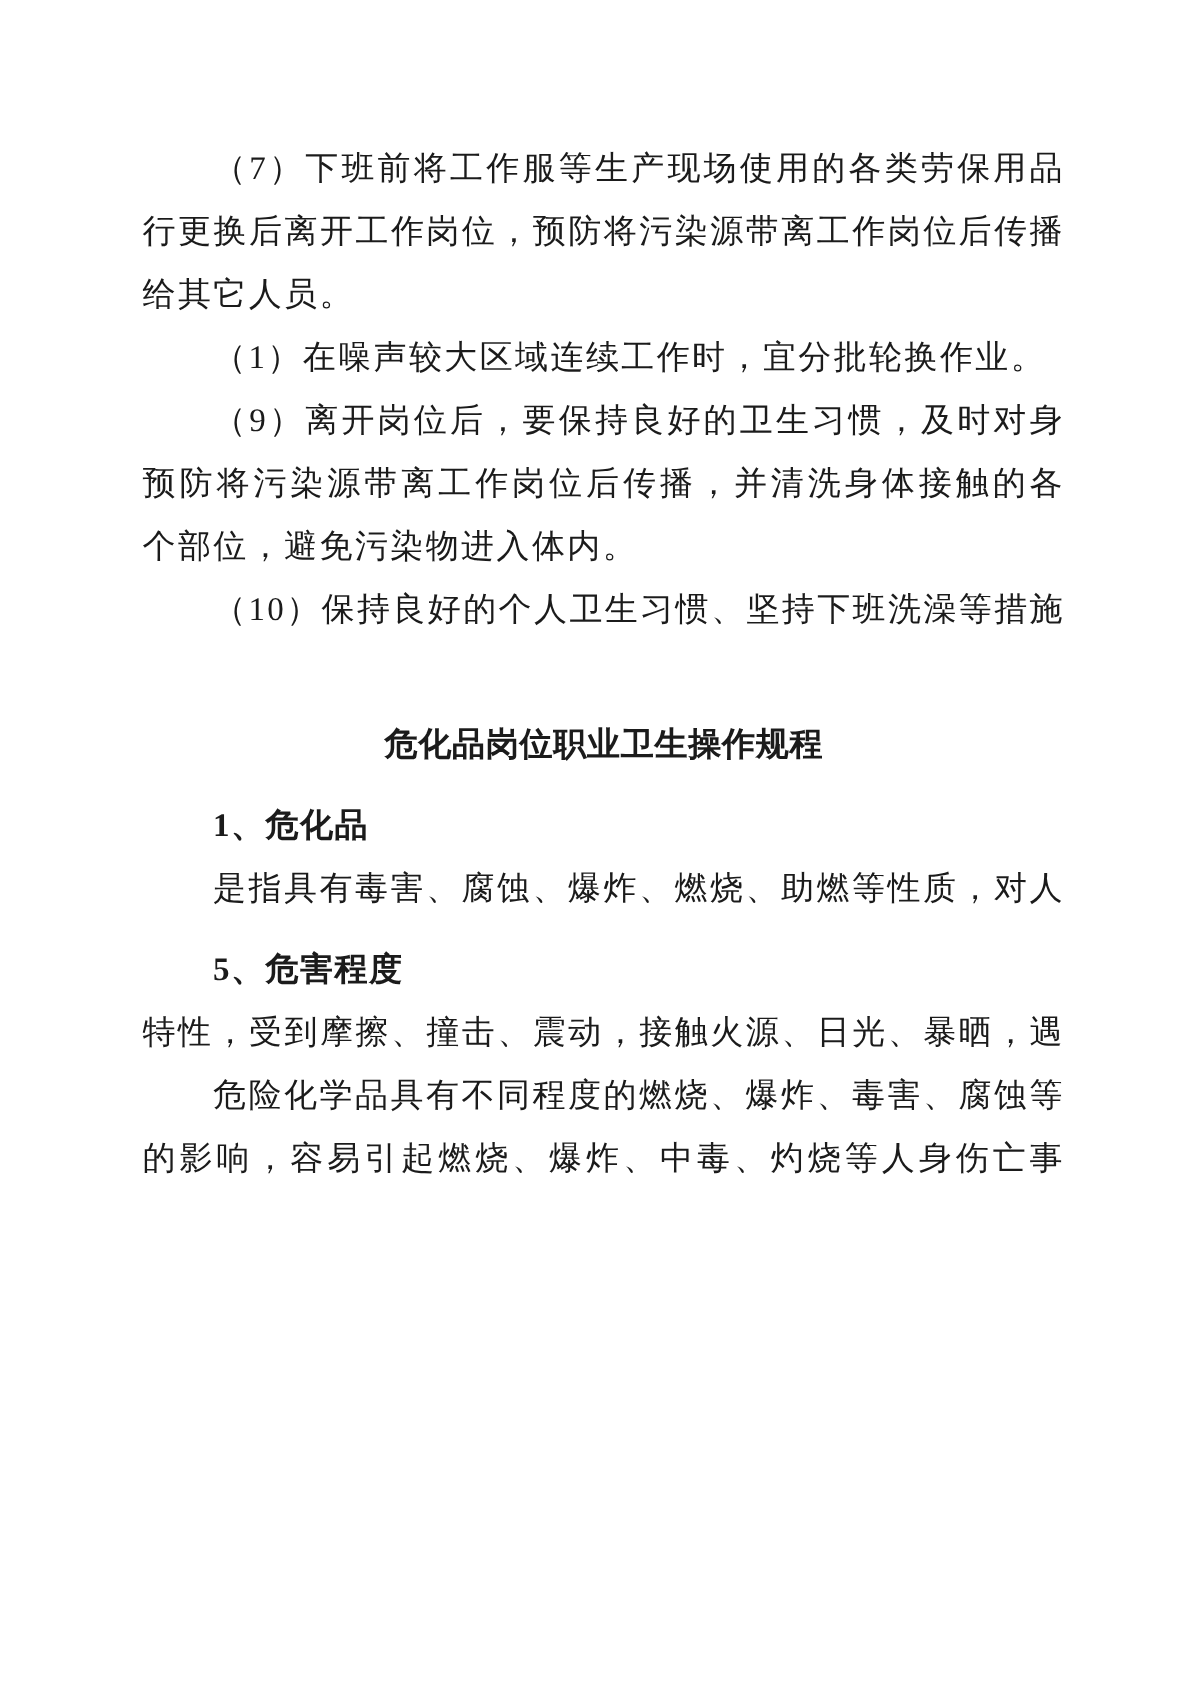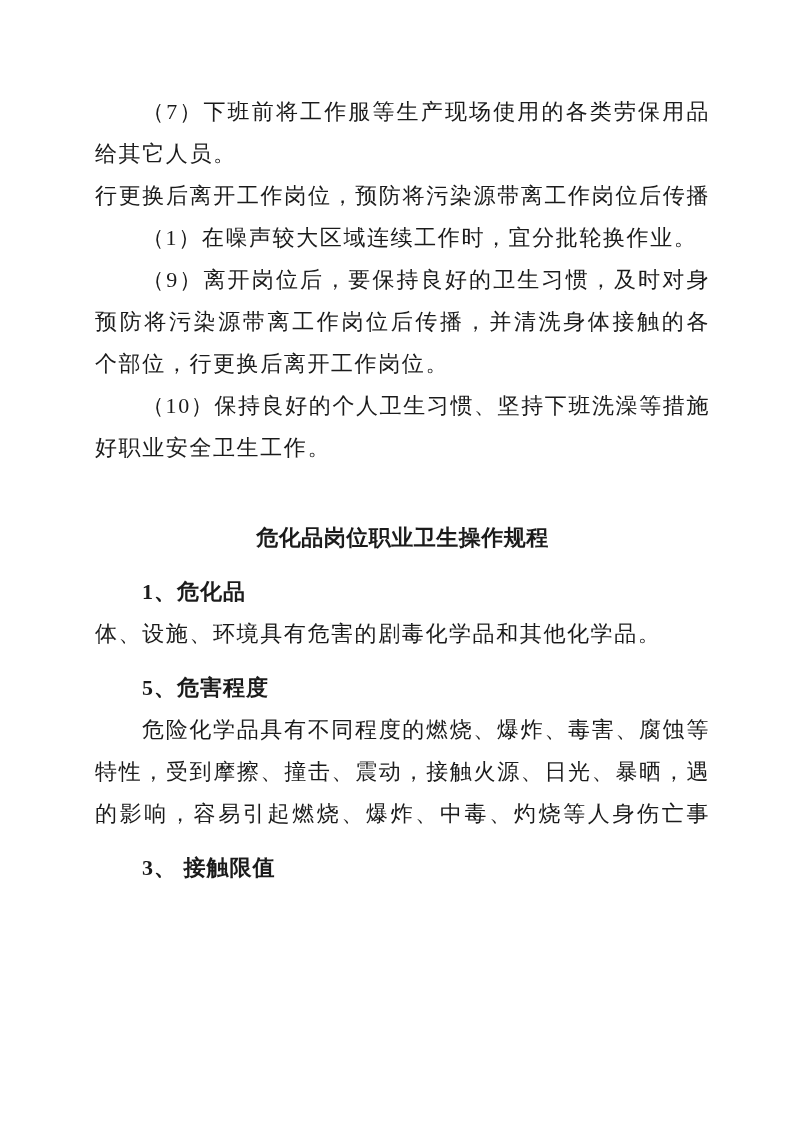--- a/index.html
+++ b/index.html
@@ -52,42 +52,40 @@
     margin-top: 12px;
   }
 </style>
 </head>
 <body>
 
 <main class="page" style="--page-bg: #ffffff; --text-color: #1b1b1b;">
   <div id="doc-body">
       <div class="para">
         <div class="line first">（7）下班前将工作服等生产现场使用的各类劳保用品进</div>
+        <div class="line">行更换后离开工作岗位，预防将污染源带离工作岗位后传播</div>
         <div class="line last">给其它人员。</div>
-        <div class="line">行更换后离开工作岗位，预防将污染源带离工作岗位后传播</div>
       </div>
       <div class="para">
         <div class="line first last">（1）在噪声较大区域连续工作时，宜分批轮换作业。</div>
       </div>
       <div class="para">
         <div class="line first">（9）离开岗位后，要保持良好的卫生习惯，及时对身体</div>
         <div class="line">预防将污染源带离工作岗位后传播，并清洗身体接触的各</div>
-        <div class="line last">个部位，行更换后离开工作岗位。</div>
+        <div class="line last">个部位，避免污染物进入体内。</div>
       </div>
       <div class="para">
         <div class="line first">（10）保持良好的个人卫生习惯、坚持下班洗澡等措施做</div>
-        <div class="line last">好职业安全卫生工作。</div>
       </div>
       <div class="spacer"></div>
       <div class="doc-title">危化品岗位职业卫生操作规程</div>
       <div class="heading">1、危化品</div>
       <div class="para">
-        <div class="line last">体、设施、环境具有危害的剧毒化学品和其他化学品。</div>
+        <div class="line first">是指具有毒害、腐蚀、爆炸、燃烧、助燃等性质，对人</div>
       </div>
       <div class="heading">5、危害程度</div>
       <div class="para">
+        <div class="line">特性，受到摩擦、撞击、震动，接触火源、日光、暴晒，遇</div>
         <div class="line first">危险化学品具有不同程度的燃烧、爆炸、毒害、腐蚀等</div>
-        <div class="line">特性，受到摩擦、撞击、震动，接触火源、日光、暴晒，遇</div>
         <div class="line last">的影响，容易引起燃烧、爆炸、中毒、灼烧等人身伤亡事故。</div>
       </div>
-      <div class="heading">3、 接触限值</div>
     </div>
 </main>
 
 </body></html>

